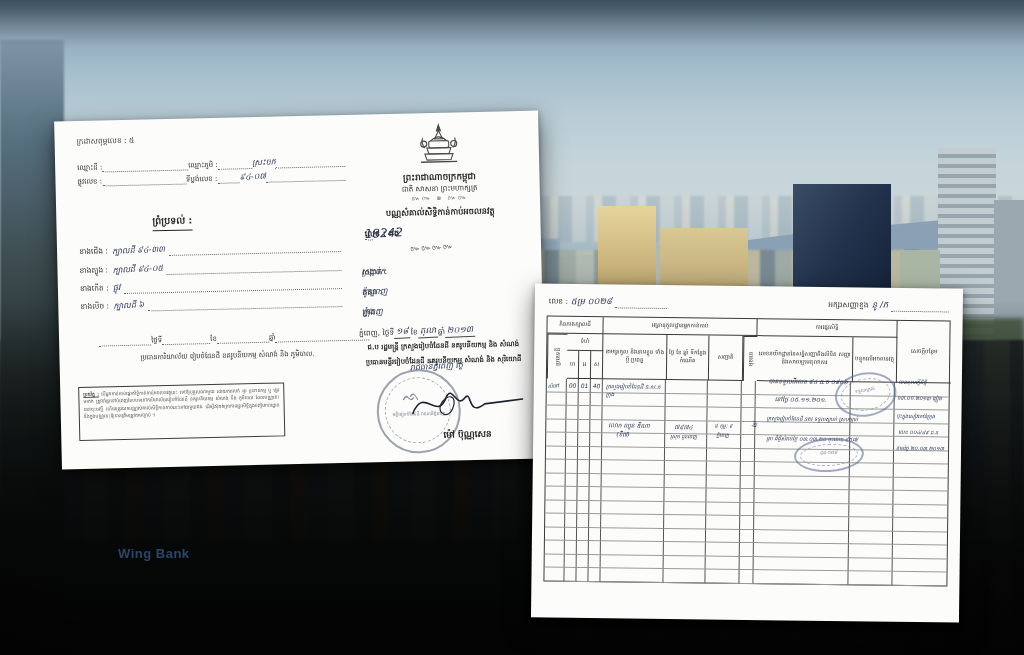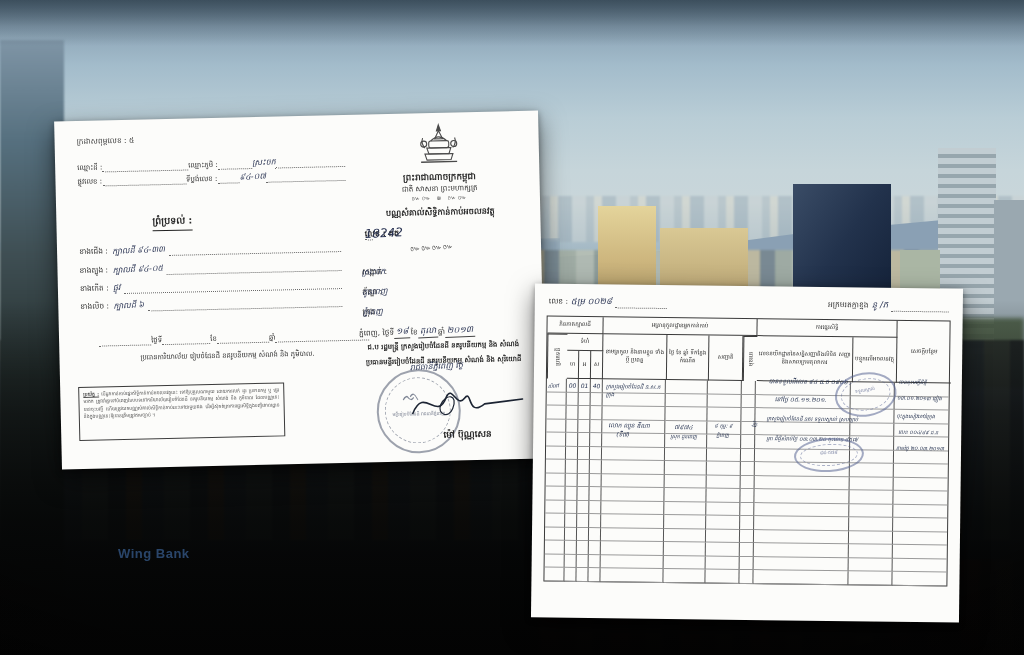--- a/index.html
+++ b/index.html
@@ -263,21 +263,21 @@
 </div>
 
 <div id="docR" class="doc kh">
   <div class="hdrow">
     <span>
       <span class="lbl">លេខ :</span>
       <span class="hw" style="position:static;font-size:8.5px;margin:0 3px">៥ម្រ ០០២៨</span>
       <span class="dots" style="width:52px"></span>
     </span>
     <span>
-      <span class="lbl">អក្រមរតក្ញាខ្នង</span>
+      <span class="lbl">អក្សរសញ្ញាខ្នង</span>
       <span class="hw" style="position:static;font-size:8.5px;margin:0 3px">នូ /ភ</span>
       <span class="dots" style="width:58px"></span>
     </span>
   </div>
 
   <div class="tbl">
     <div class="thead">
 
       <div class="cg" style="width:56px">
         <div class="gh" style="width:56px">ភិនភាគក្បាលដី</div>

